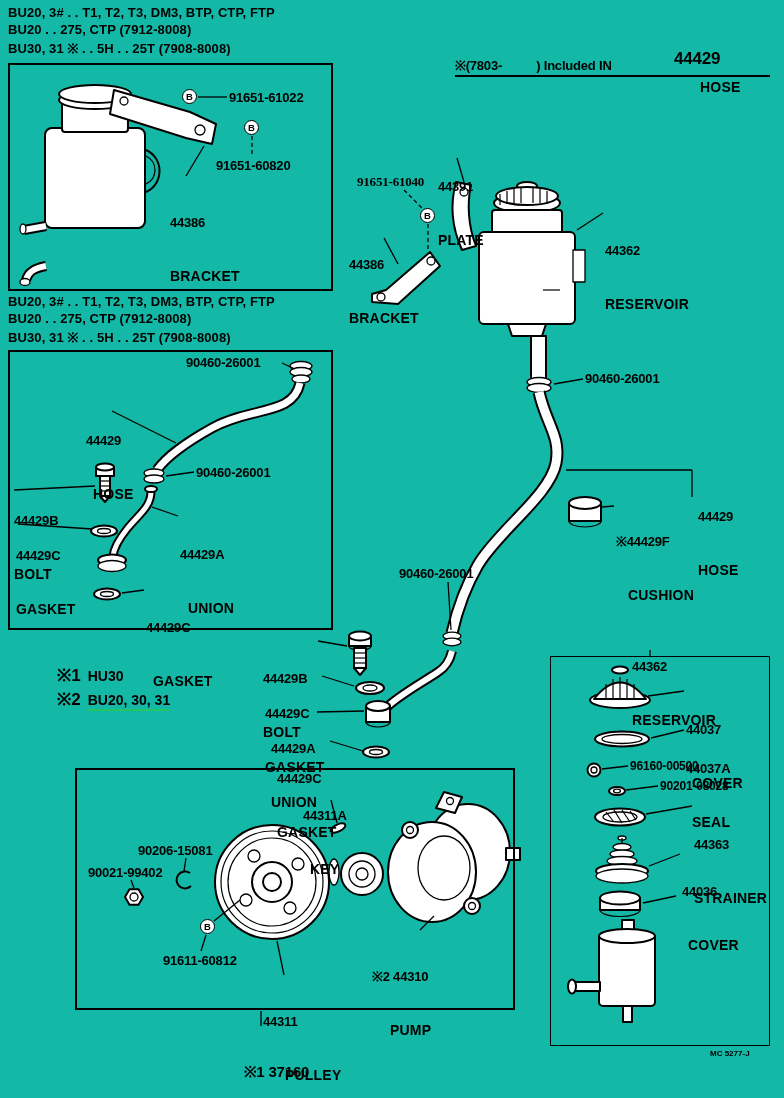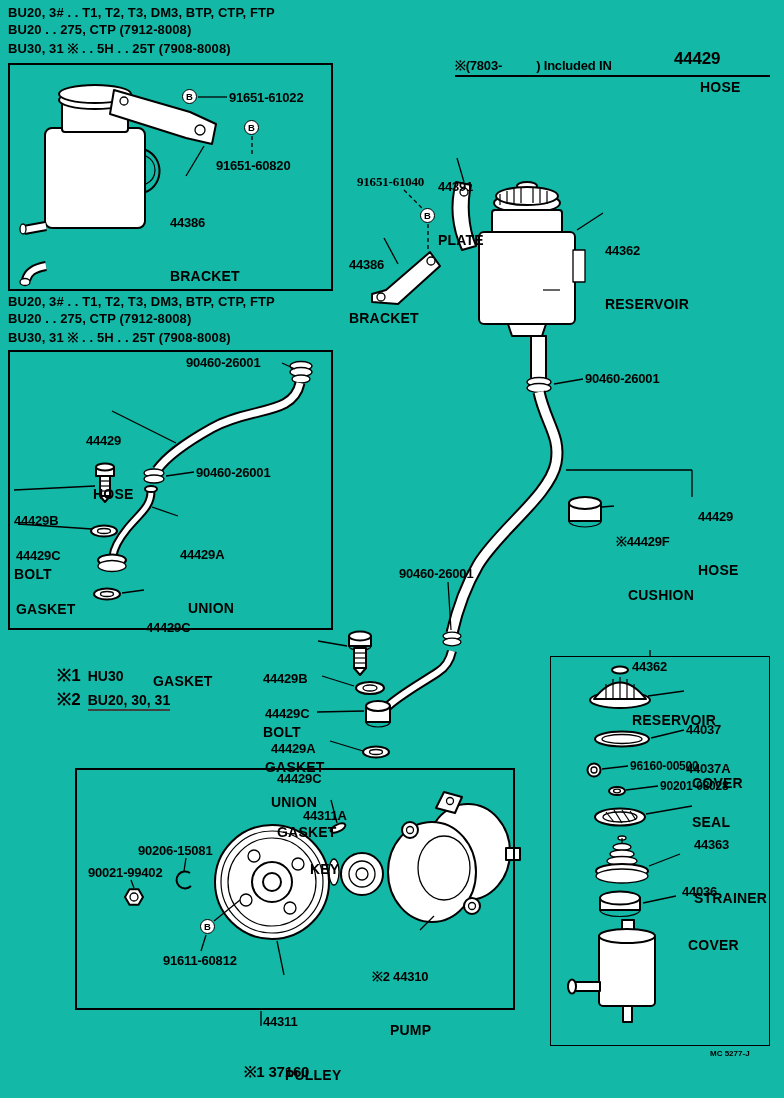--- a/index.html
+++ b/index.html
@@ -12,21 +12,21 @@
   .frame { position:absolute; border:2px solid #000; }
   .frame.thin { border-width:1.5px; }
   .hdr { position:absolute; font-weight:bold; font-size:13px; letter-spacing:0.1px; white-space:pre; }
   .part { position:absolute; white-space:pre; line-height:1.18; }
   .num { font-weight:bold; font-size:13px; letter-spacing:-0.2px; }
   .num-xl { font-size:17px; }
   .num-lg { font-size:15px; }
   .num-sm { font-size:12px; }
   .nm  { font-weight:bold; font-size:14px; letter-spacing:0.2px; }
   .tiny { font-weight:bold; font-size:8px; }
-  .ul { border-bottom:2px solid #404040; padding-bottom:1px; }
+  .ul { border-bottom:2px solid #22c55e; padding-bottom:1px; }
   .legend-row { position:absolute; display:flex; align-items:baseline; gap:7px; white-space:pre; }
   .legend-sym { font-weight:bold; font-size:17px; }
   .legend-txt { font-weight:bold; font-size:14px; }
   .cb {
     position:absolute; width:15px; height:15px; border:1.5px solid #000; border-radius:50%;
     background:#fff; display:flex; align-items:center; justify-content:center;
     font-weight:bold; font-size:9.5px; z-index:3;
   }
   
   #art .o  { fill:#fff; stroke:#000; stroke-width:2; stroke-linejoin:round; }

